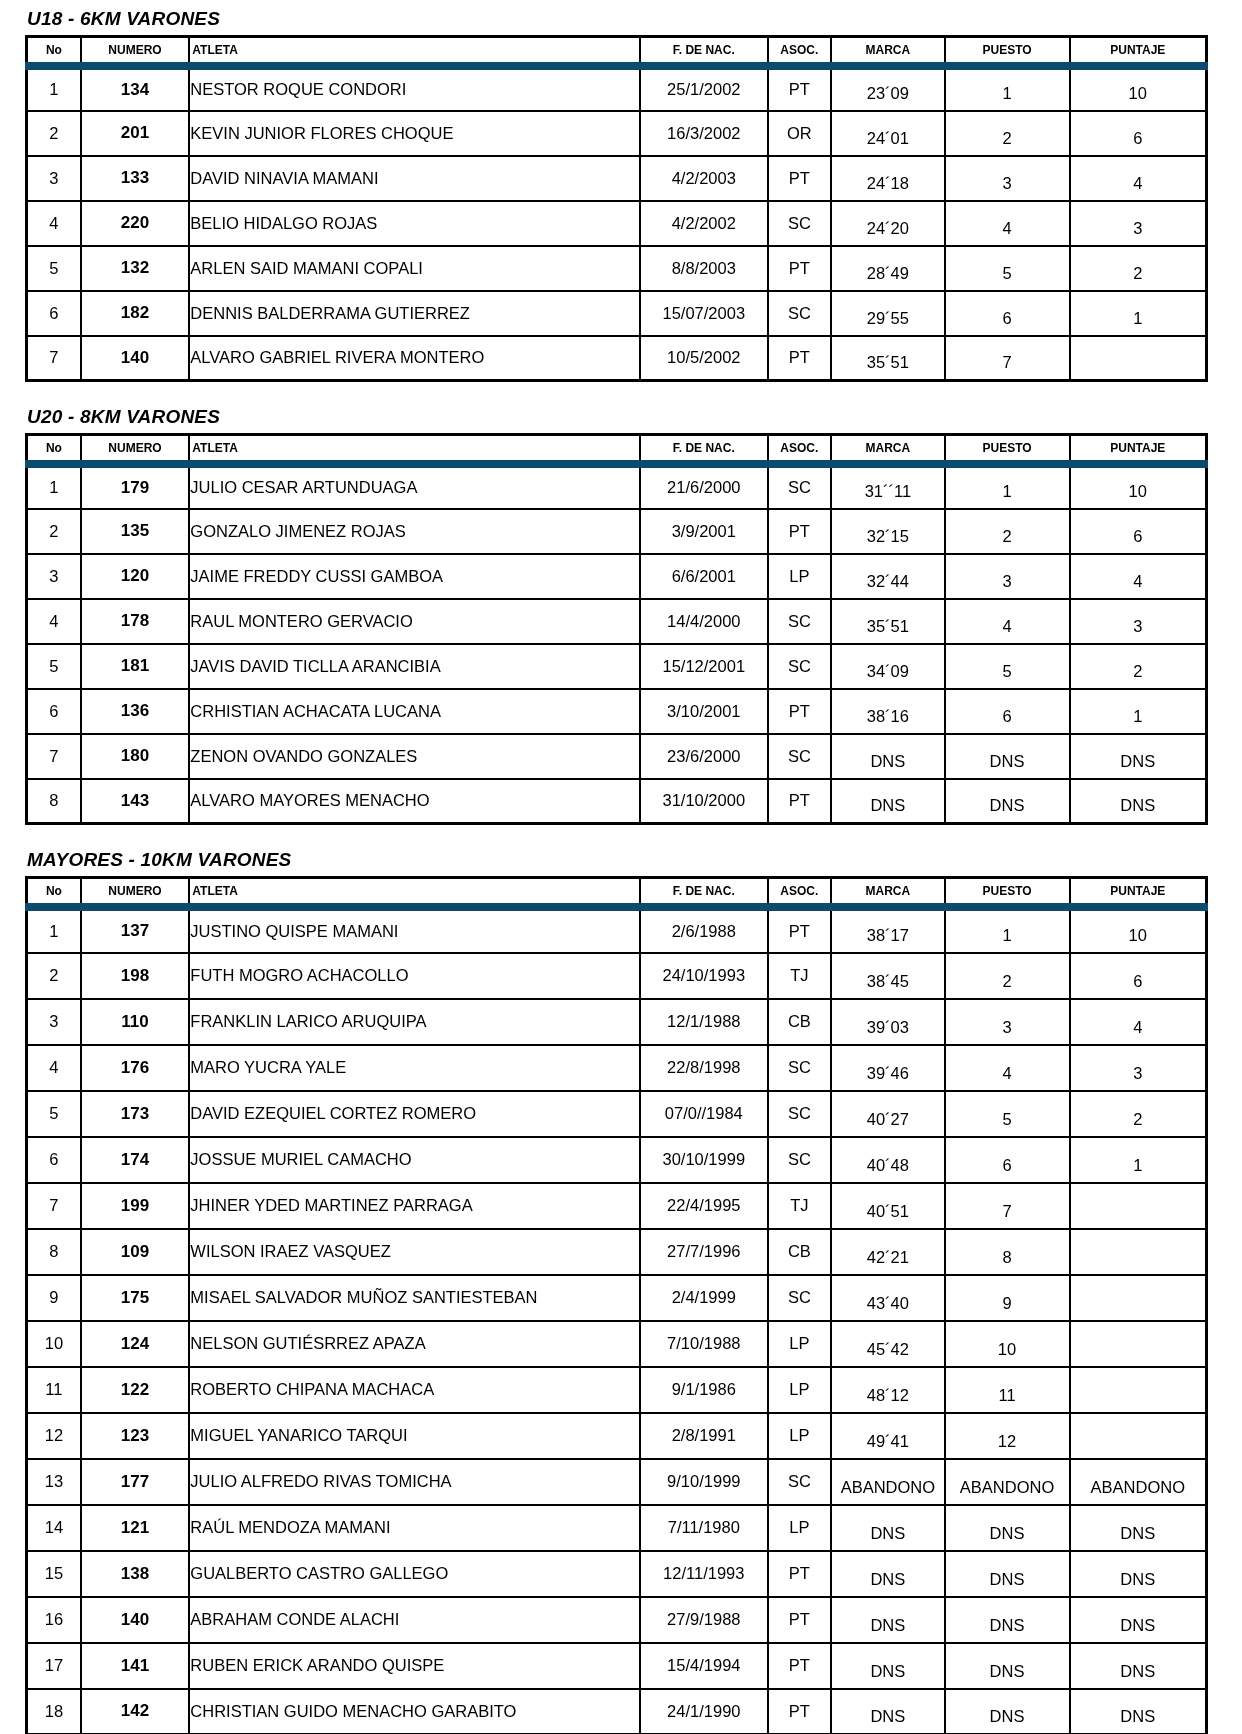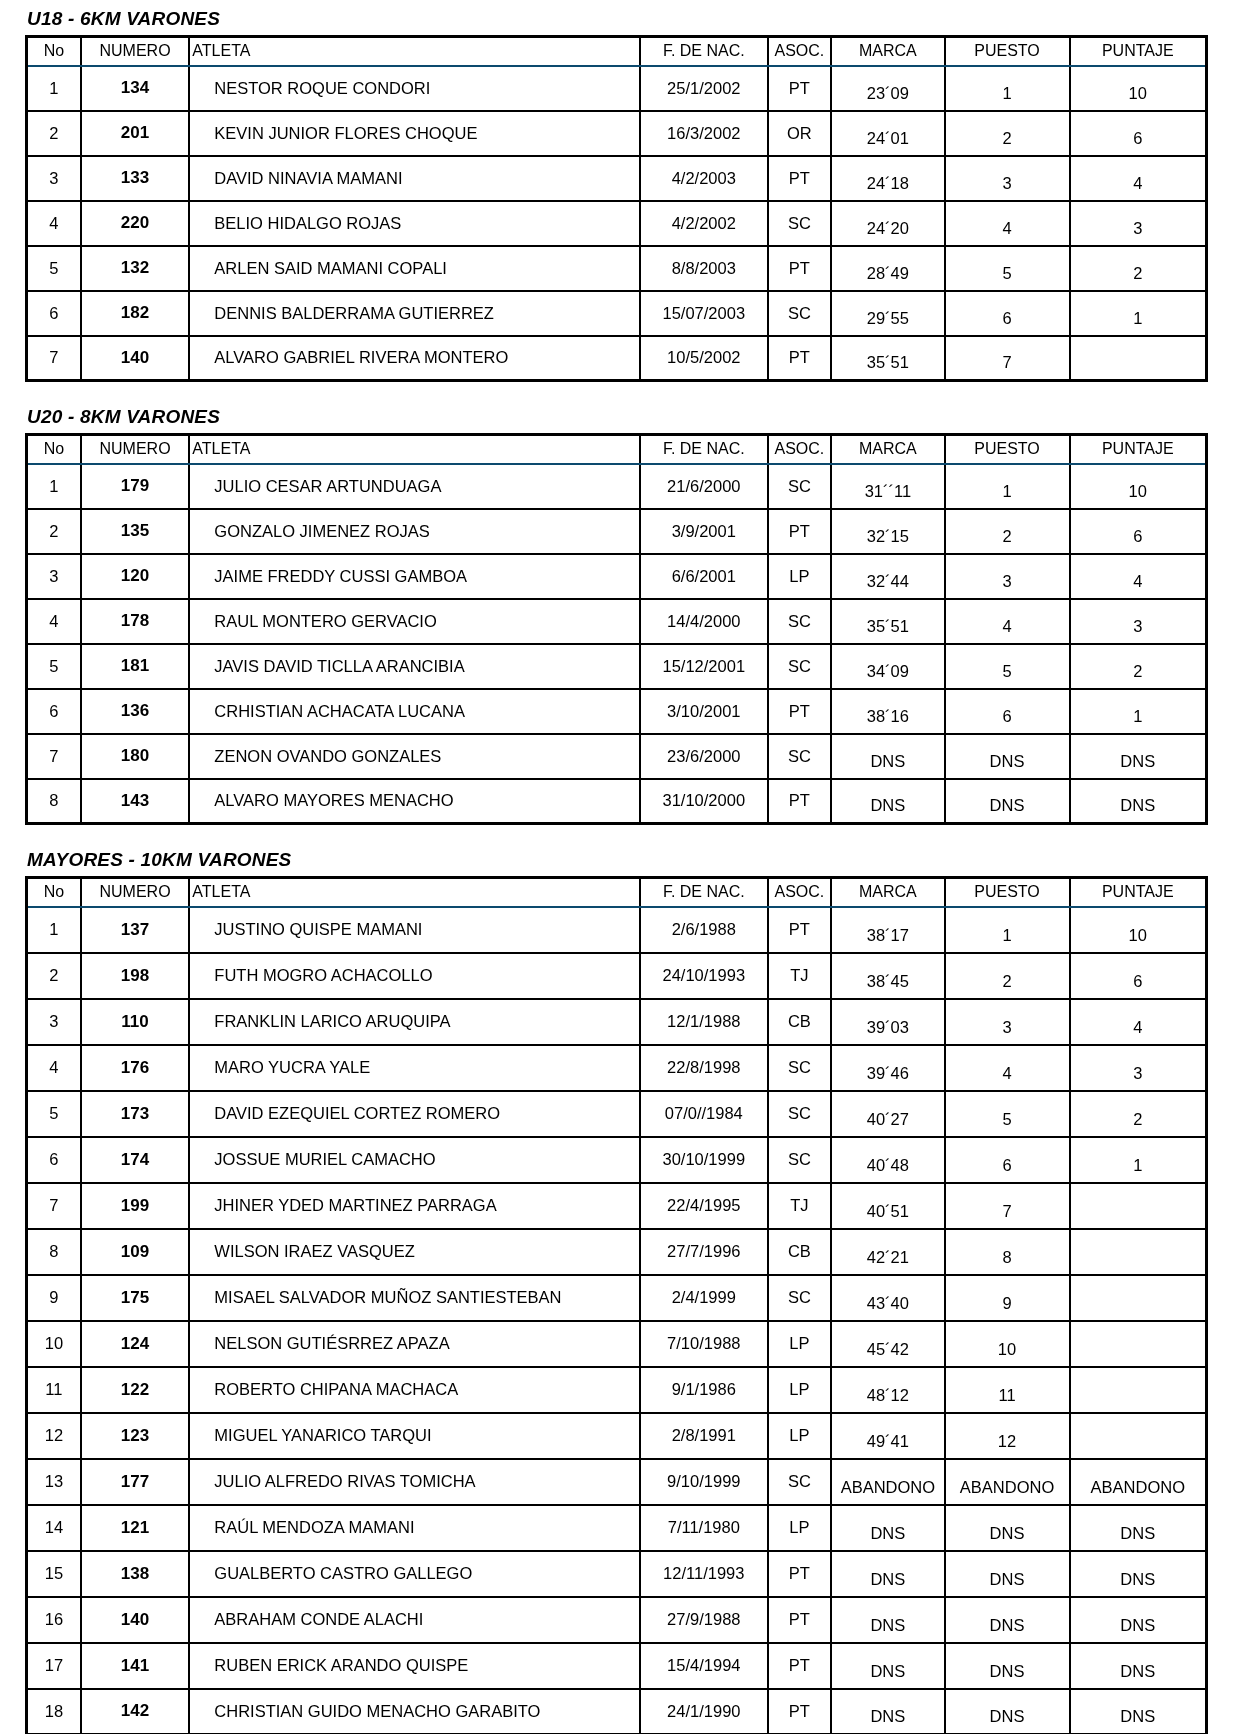--- a/index.html
+++ b/index.html
@@ -33,38 +33,38 @@
   }
   table.results-table th,
   table.results-table td {
     border: 2px solid #000;
     padding: 0 4px;
     overflow: hidden;
     white-space: nowrap;
   }
   table.results-table thead tr { height: 29px; }
   table.results-table thead th {
-    font-size: 16px;
-    font-weight: normal;
+    font-size: 12px;
+    font-weight: bold;
     text-align: center;
-    border-bottom: 2px solid #0c4a6e;
+    border-bottom: 8px solid #0c4a6e;
     padding: 2px 2px;
   }
   table.results-table thead th.atleta { text-align: left; }
   table.results-table tbody tr { height: 45px; }
   .sec-2 table.results-table tbody tr { height: 46px; }
   table.results-table td {
     font-size: 16.5px;
     text-align: center;
     vertical-align: middle;
   }
   table.results-table td.numero { font-weight: bold; font-size: 17px; }
   table.results-table td.atleta {
     text-align: left;
-    padding-left: 24px;
+    padding-left: 0;
     vertical-align: middle;
   }
   table.results-table td.marca,
   table.results-table td.puesto,
   table.results-table td.puntaje {
     vertical-align: bottom;
     padding-bottom: 7px;
   }
   col.c-no      { width: 4.6%; }
   col.c-numero  { width: 9.2%; }

